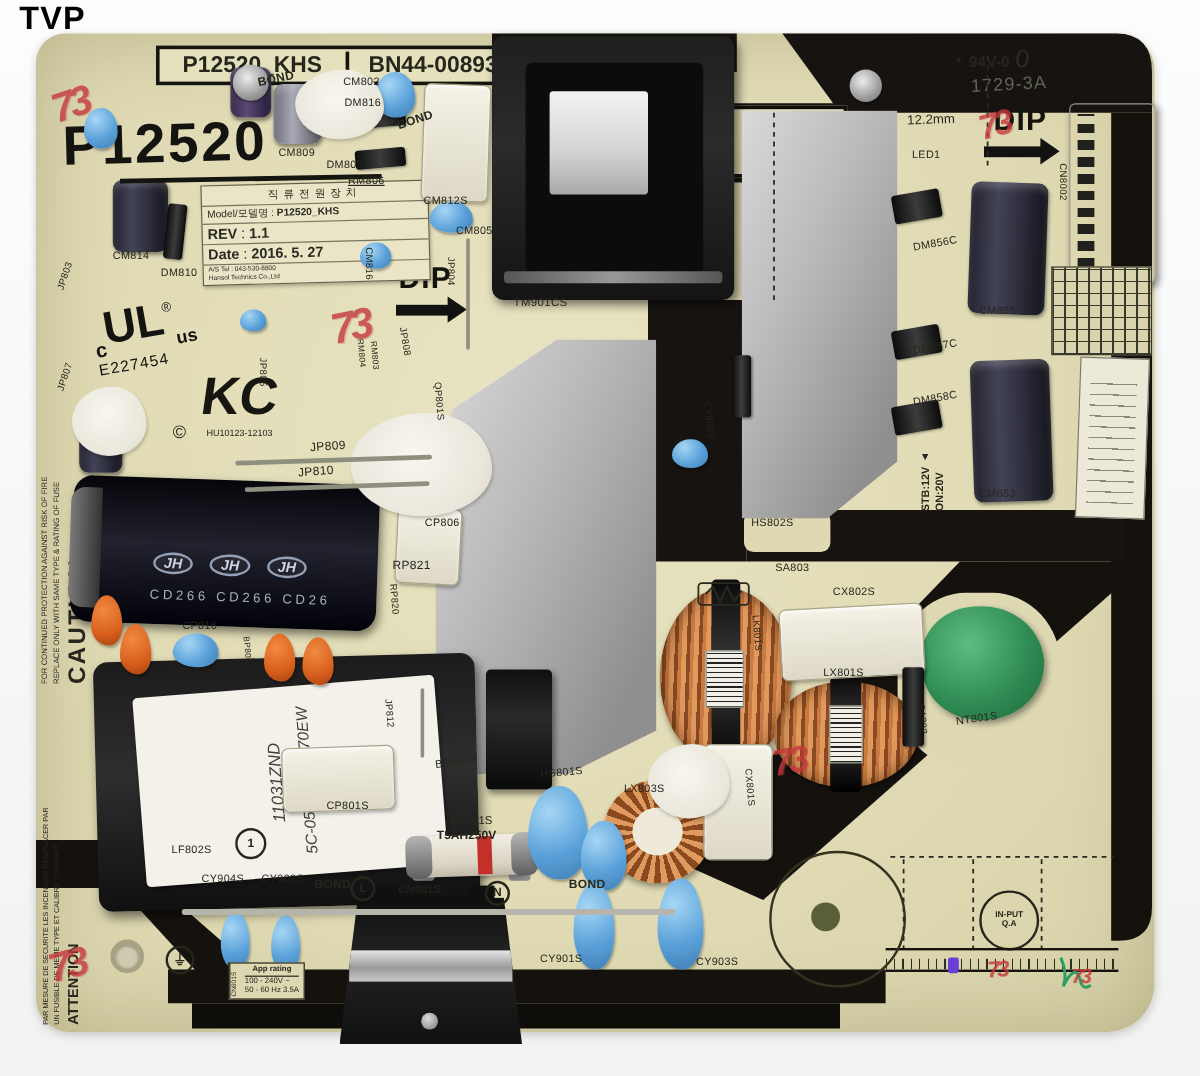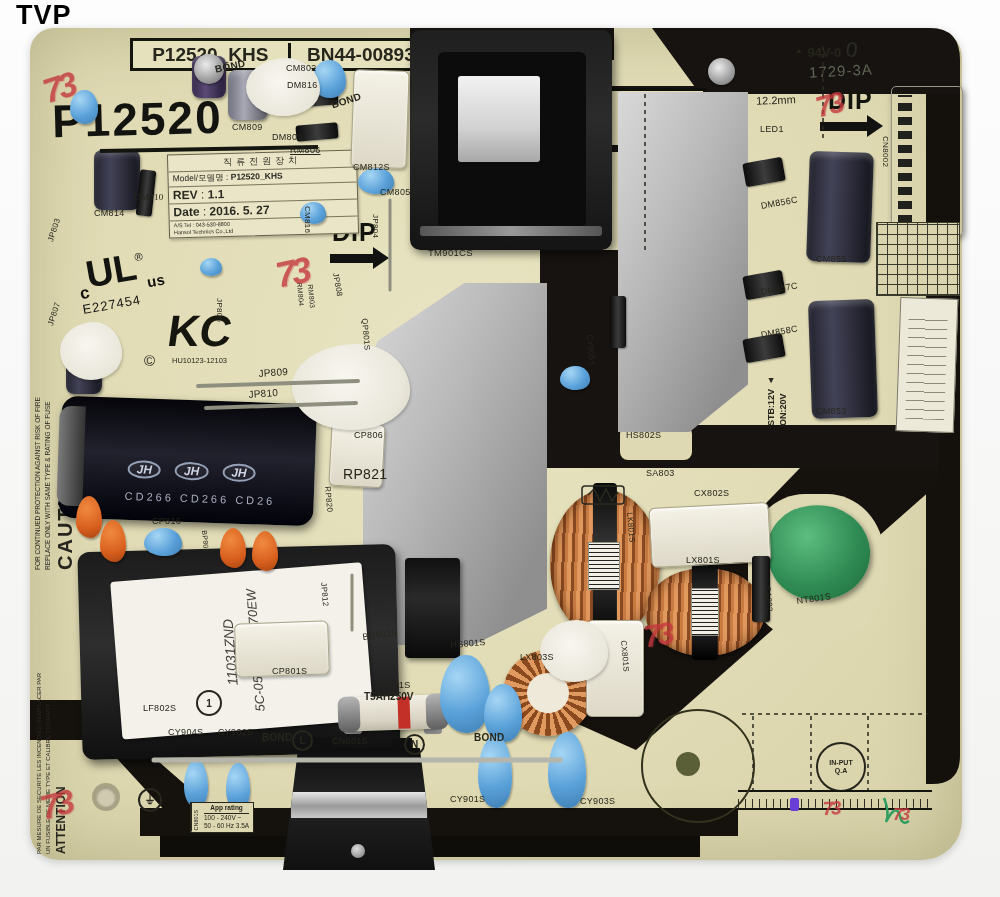--- a/index.html
+++ b/index.html
@@ -356,33 +356,33 @@
       <span class="ss" style="left: 272px; top: 132px; font-size: 9px;">DM809</span>
       <span class="ss" style="left: 290px; top: 145px; font-size: 9px; text-decoration: underline;">RM806</span>
       <span class="ss" style="left: 353px; top: 162px; font-size: 9px;">CM812S</span>
       <span class="ss" style="left: 380px; top: 187px; font-size: 9px;">CM805</span>
       <span class="ss" style="left: 312px; top: 206px; font-size: 8px; transform: rotate(90deg);">CM816</span>
       <span class="ss" style="left: 380px; top: 214px; font-size: 8px; transform: rotate(90deg);">JP804</span>
       <span class="ss" style="left: 428px; top: 247px; font-size: 9.5px;">TM901CS</span>
       <span class="ss" style="left: 760px; top: 124px; font-size: 9px;">LED1</span>
       <span class="ss" style="left: 890px; top: 136px; font-size: 8px; transform: rotate(90deg);">CN8002</span>
       <span class="ss" style="left: 94px; top: 208px; font-size: 9px;">CM814</span>
-      <span class="ss" style="left: 134px; top: 192px; font-size: 9px; font-family: Liberation Serif, serif;">DM810</span>
+      <span class="ss" style="left: 134px; top: 222px; font-size: 9px;">DM810</span>
       <span class="ss" style="left: 46px; top: 240px; font-size: 8px; transform: rotate(-72deg);">JP803</span>
       <span class="ss" style="left: 46px; top: 324px; font-size: 8px; transform: rotate(-72deg);">JP807</span>
       <span class="ss" style="left: 224px; top: 298px; font-size: 8px; transform: rotate(90deg);">JP805</span>
       <span class="ss" style="left: 303px; top: 282px; font-size: 7px; transform: rotate(85deg);">RM804</span>
       <span class="ss" style="left: 314px; top: 284px; font-size: 7px; transform: rotate(85deg);">RM803</span>
       <span class="ss" style="left: 340px; top: 272px; font-size: 8px; transform: rotate(80deg);">JP808</span>
       <span class="ss" style="left: 258px; top: 368px; font-size: 10px; transform: rotate(-4deg);">JP809</span>
       <span class="ss" style="left: 248px; top: 389px; font-size: 10px; transform: rotate(-4deg);">JP810</span>
       <span class="ss" style="left: 369px; top: 318px; font-size: 8px; transform: rotate(85deg);">QP801S</span>
       <span class="ss" style="left: 594px; top: 334px; font-size: 8px; transform: rotate(85deg);">CY905S</span>
       <span class="ss" style="left: 354px; top: 430px; font-size: 9px;">CP806</span>
-      <span class="ss" style="left: 343px; top: 466px; font-size: 14px;">RP821</span>
+      <span class="ss" style="left: 327px; top: 466px; font-size: 10px;">RP821</span>
       <span class="ss" style="left: 332px; top: 486px; font-size: 8px; transform: rotate(85deg);">RP820</span>
       <span class="ss" style="left: 152px; top: 516px; font-size: 9px;">CP816</span>
       <span class="ss" style="left: 208px; top: 530px; font-size: 7px; transform: rotate(85deg);">BP801</span>
       <span class="ss" style="left: 626px; top: 430px; font-size: 9px;">HS802S</span>
       <span class="ss" style="left: 760px; top: 201px; font-size: 9px; transform: rotate(-10deg);">DM856C</span>
       <span class="ss" style="left: 816px; top: 254px; font-size: 9px;">CM855</span>
       <span class="ss" style="left: 760px; top: 287px; font-size: 9px; transform: rotate(-10deg);">DM857C</span>
       <span class="ss" style="left: 760px; top: 330px; font-size: 9px; transform: rotate(-10deg);">DM858C</span>
       <span class="ss" style="left: 816px; top: 406px; font-size: 9px;">CM853</span>
       <span class="ss" style="left: 646px; top: 468px; font-size: 9px;">SA803</span>

